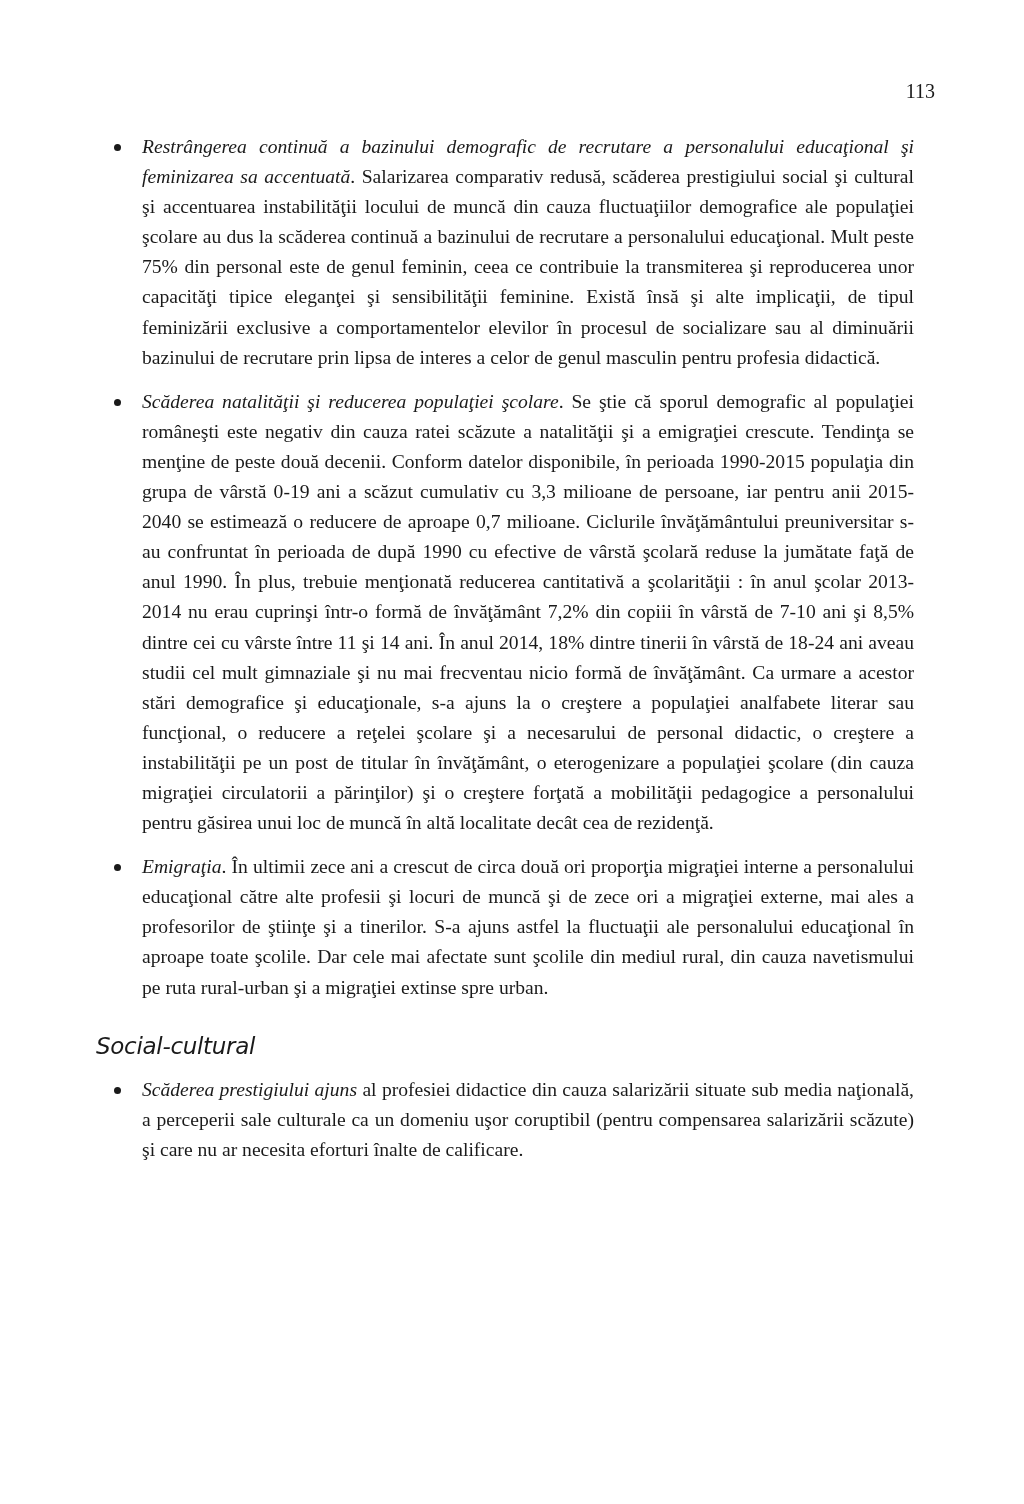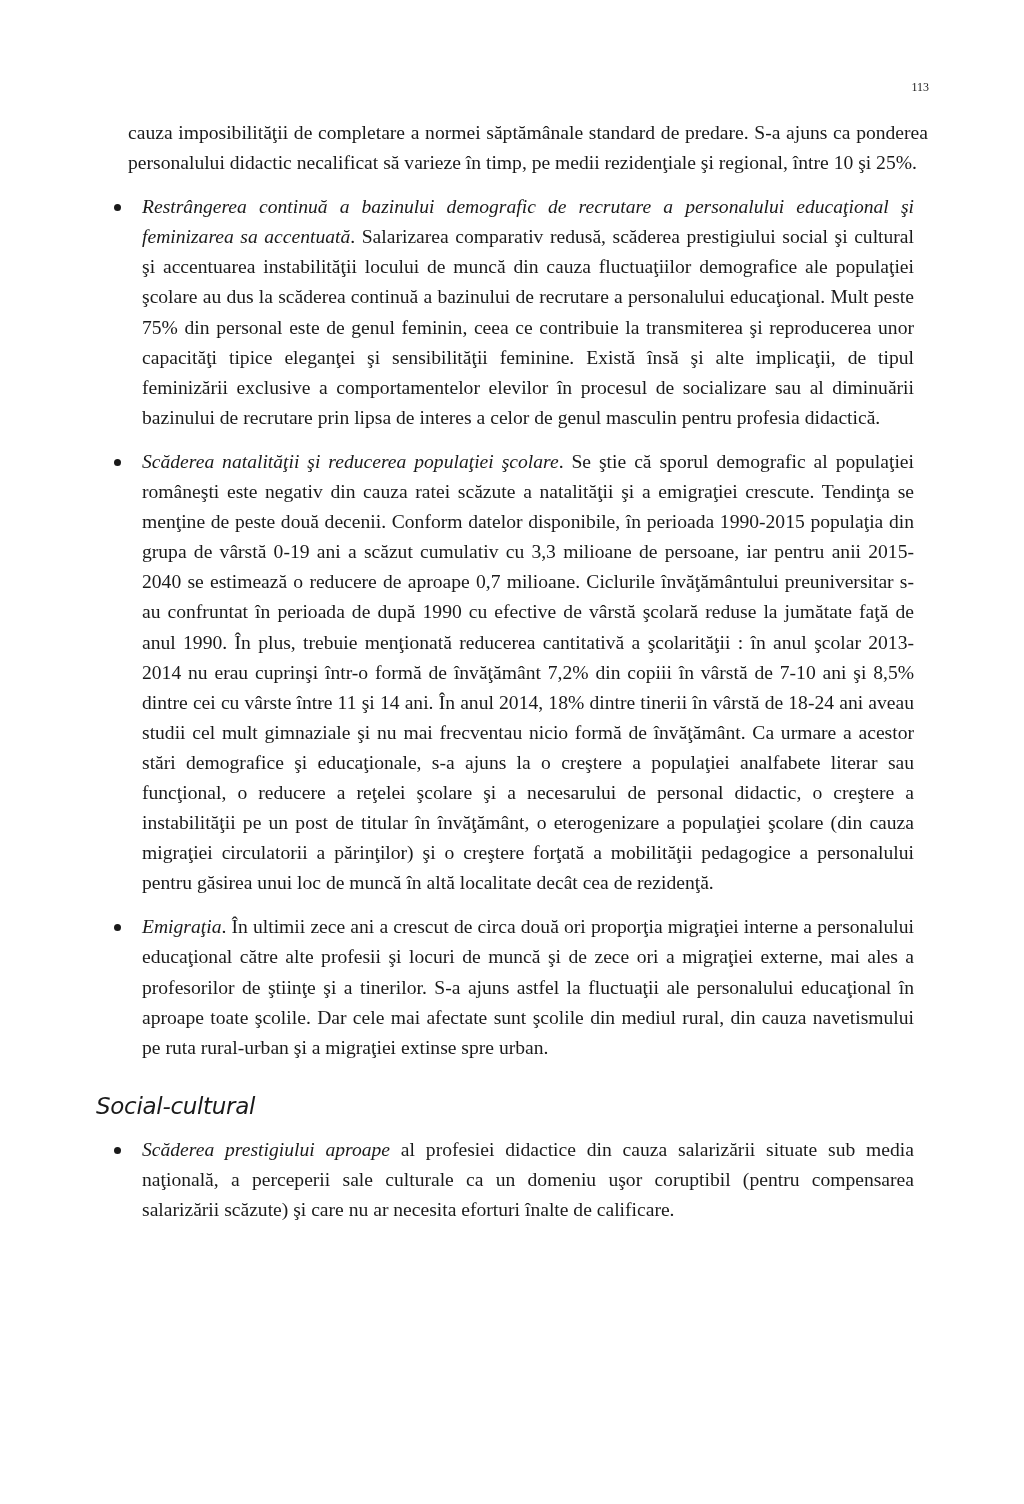--- a/index.html
+++ b/index.html
@@ -1,42 +1,41 @@
 <!DOCTYPE html>
 <html><head>
 <meta charset="utf-8">
 <style>
   html, body { margin: 0; padding: 0; background: #ffffff; }
   body { width: 1024px; height: 1504px; position: relative; overflow: hidden;
          font-family: "Liberation Serif", "DejaVu Serif", serif; color: #1a1a1a; }
   .running-head { position: absolute; top: 78px; left: 0; width: 1024px; height: 24px; }
   .running-title { position: absolute; left: 0; width: 1024px; text-align: center;
                    font-size: 15.5px; letter-spacing: 0.3px; top: 2px; }
-  .page-number { position: absolute; right: 95px; top: 2px; font-size: 12px; text-align: right; }
+  .page-number { position: absolute; right: 89px; top: 2px; font-size: 20px; text-align: right; }
   .body { position: absolute; left: 128px; top: 118px; width: 800px;
           font-size: 19.6px; line-height: 30.1px; text-align: justify; }
   .body p { margin: 0; }
   ul.bullets { list-style: none; margin: 0; padding: 0; }
   ul.bullets li { position: relative; margin: 14px; }
   .bullet-dot { position: absolute; left: -28px; top: 12px; width: 7px; height: 7px;
                 border-radius: 50%; background: #1a1a1a; }
   .lead { font-style: italic; }
   .section-heading { font-family: "DejaVu Sans", "Liberation Sans", sans-serif;
                      font-style: italic; font-size: 23px; font-weight: normal;
                      margin: 28px 0 3px -32px; letter-spacing: -0.3px; line-height: 30px; }
 </style>
 </head>
 <body>
 
 <div class="running-head">
   <div class="page-number">113</div>
 </div>
 
 <div class="body">
-  <p>cauza imposibilităţii de completare a normei săptămânale standard de predare. S-a ajuns ca ponderea personalului didactic necalificat să varieze în timp, pe medii rezidenţiale şi regional, între 10 şi 25%.</p>
 
   <ul class="bullets">
     <li>
       <span class="bullet-dot"></span>
       <span class="lead">Restrângerea continuă a bazinului demografic de recrutare a personalului educaţional şi feminizarea sa accentuată</span><span>. Salarizarea comparativ redusă, scăderea prestigiului social şi cultural şi accentuarea instabilităţii locului de muncă din cauza fluctuaţiilor demografice ale populaţiei şcolare au dus la scăderea continuă a bazinului de recrutare a personalului educaţional. Mult peste 75% din personal este de genul feminin, ceea ce contribuie la transmiterea şi reproducerea unor capacităţi tipice eleganţei şi sensibilităţii feminine. Există însă şi alte implicaţii, de tipul feminizării exclusive a comportamentelor elevilor în procesul de socializare sau al diminuării bazinului de recrutare prin lipsa de interes a celor de genul masculin pentru profesia didactică.</span>
     </li>
     <li>
       <span class="bullet-dot"></span>
       <span class="lead">Scăderea natalităţii şi reducerea populaţiei şcolare</span><span>. Se ştie că sporul demografic al populaţiei româneşti este negativ din cauza ratei scăzute a natalităţii şi a emigraţiei crescute. Tendinţa se menţine de peste două decenii. Conform datelor disponibile, în perioada 1990-2015 populaţia din grupa de vârstă 0-19 ani a scăzut cumulativ cu 3,3 milioane de persoane, iar pentru anii 2015-2040 se estimează o reducere de aproape 0,7 milioane. Ciclurile învăţământului preuniversitar s-au confruntat în perioada de după 1990 cu efective de vârstă şcolară reduse la jumătate faţă de anul 1990. În plus, trebuie menţionată reducerea cantitativă a şcolarităţii : în anul şcolar 2013-2014 nu erau cuprinşi într-o formă de învăţământ 7,2% din copiii în vârstă de 7-10 ani şi 8,5% dintre cei cu vârste între 11 şi 14 ani. În anul 2014, 18% dintre tinerii în vârstă de 18-24 ani aveau studii cel mult gimnaziale şi nu mai frecventau nicio formă de învăţământ. Ca urmare a acestor stări demografice şi educaţionale, s-a ajuns la o creştere a populaţiei analfabete literar sau funcţional, o reducere a reţelei şcolare şi a necesarului de personal didactic, o creştere a instabilităţii pe un post de titular în învăţământ, o eterogenizare a populaţiei şcolare (din cauza migraţiei circulatorii a părinţilor) şi o creştere forţată a mobilităţii pedagogice a personalului pentru găsirea unui loc de muncă în altă localitate decât cea de rezidenţă.</span>
     </li>
@@ -44,16 +43,16 @@
       <span class="bullet-dot"></span>
       <span class="lead">Emigraţia</span><span>. În ultimii zece ani a crescut de circa două ori proporţia migraţiei interne a personalului educaţional către alte profesii şi locuri de muncă şi de zece ori a migraţiei externe, mai ales a profesorilor de ştiinţe şi a tinerilor. S-a ajuns astfel la fluctuaţii ale personalului educaţional în aproape toate şcolile. Dar cele mai afectate sunt şcolile din mediul rural, din cauza navetismului pe ruta rural-urban şi a migraţiei extinse spre urban.</span>
     </li>
   </ul>
 
   <h2 class="section-heading">Social-cultural</h2>
 
   <ul class="bullets">
     <li>
       <span class="bullet-dot"></span>
-      <span class="lead">Scăderea prestigiului aproape</span><span> al profesiei didactice din cauza salarizării situate sub media naţională, a perceperii sale culturale ca un domeniu uşor coruptibil (pentru compensarea salarizării scăzute) şi care nu ar necesita eforturi înalte de calificare.</span>
+      <span class="lead">Scăderea prestigiului ajuns</span><span> al profesiei didactice din cauza salarizării situate sub media naţională, a perceperii sale culturale ca un domeniu uşor coruptibil (pentru compensarea salarizării scăzute) şi care nu ar necesita eforturi înalte de calificare.</span>
     </li>
   </ul>
 </div>
 
 </body></html>

